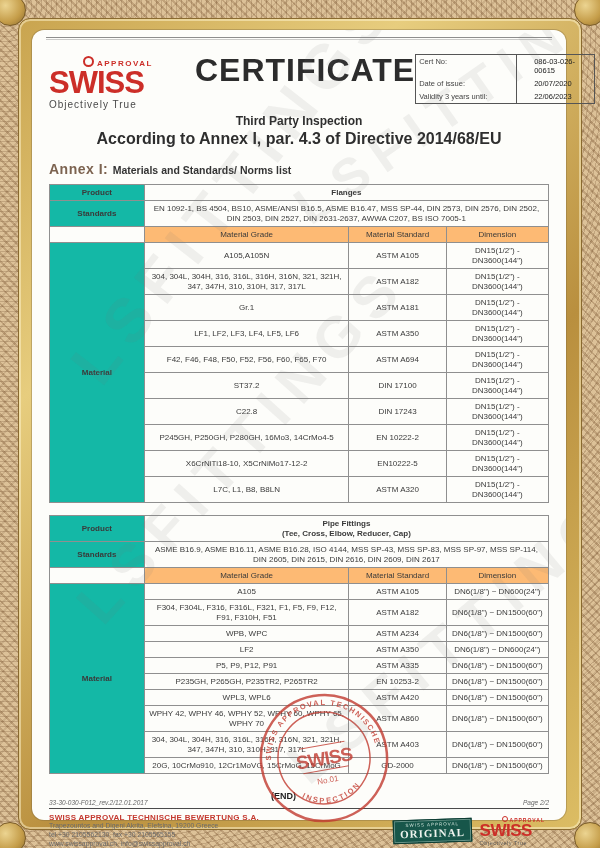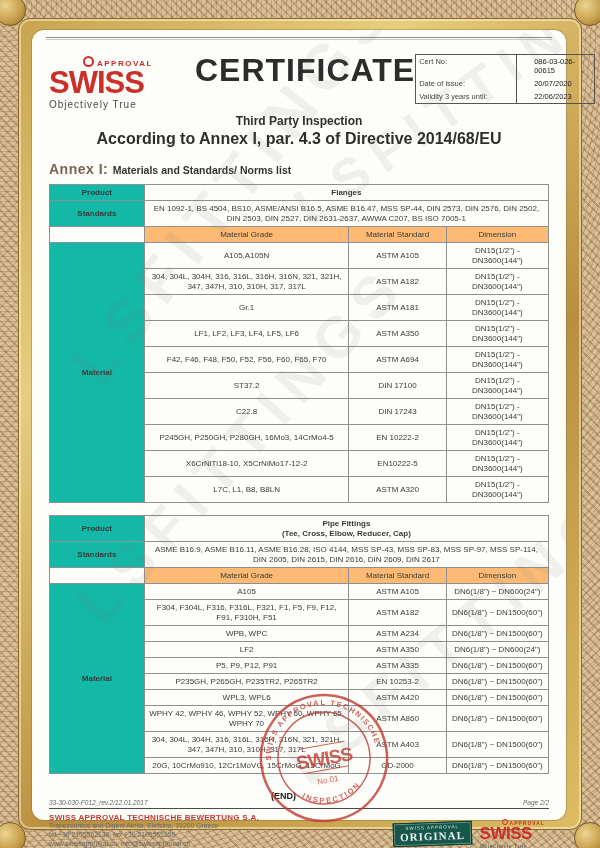--- a/index.html
+++ b/index.html
@@ -60,21 +60,21 @@
   td.prod{font-weight:bold;font-size:8.5px;}
   td.stds{font-size:8px;}
   .tgap{height:12px;}
 
   .end-row{position:relative;height:14px;margin-top:5px;}
   .end-mark{position:absolute;left:222px;top:12px;font-weight:bold;font-size:9px;color:#1e1e1e;z-index:4;}
   .stamp{position:absolute;left:208px;top:-88px;width:134px;height:134px;z-index:5;opacity:.8;}
 
   .refs{display:flex;justify-content:space-between;font-size:6.5px;font-style:italic;color:#666;margin-top:6px;}
   .footrule{border-top:1px solid #4a4a4a;margin-top:2px;}
-  .fmain{display:flex;justify-content:space-between;align-items:flex-end;margin-top:4px;}
+  .fmain{display:flex;justify-content:space-between;align-items:center;margin-top:4px;}
   .company .cname{color:#c4392f;font-weight:bold;font-size:8px;letter-spacing:.3px;}
   .company .cline{font-size:6.8px;color:#6a6a6a;line-height:1.3;}
   .badges{display:flex;align-items:center;gap:8px;padding-right:4px;}
   .origbadge{background:#17564a;border:1px solid #0e3b32;padding:2px 6px 3px;transform:rotate(-2deg);
     box-shadow:inset 0 0 0 1px rgba(230,245,235,.4);text-align:center;}
   .origbadge .bs{font-size:4.5px;color:#cfe3da;letter-spacing:1px;}
   .origbadge .bb{font-family:"Liberation Serif",serif;font-size:11px;font-weight:bold;color:#eef4ee;letter-spacing:1px;}
   .minilogo .appr{color:#cc2e28;font-size:5px;font-weight:bold;letter-spacing:1px;margin-left:22px;}
   .minilogo .appr .ring{display:inline-block;width:4px;height:4px;border:1px solid #cc2e28;border-radius:50%;vertical-align:0;margin-right:2px;}
   .minilogo .brand{color:#cc2e28;font-weight:800;font-size:17px;letter-spacing:-.5px;line-height:.95;}

